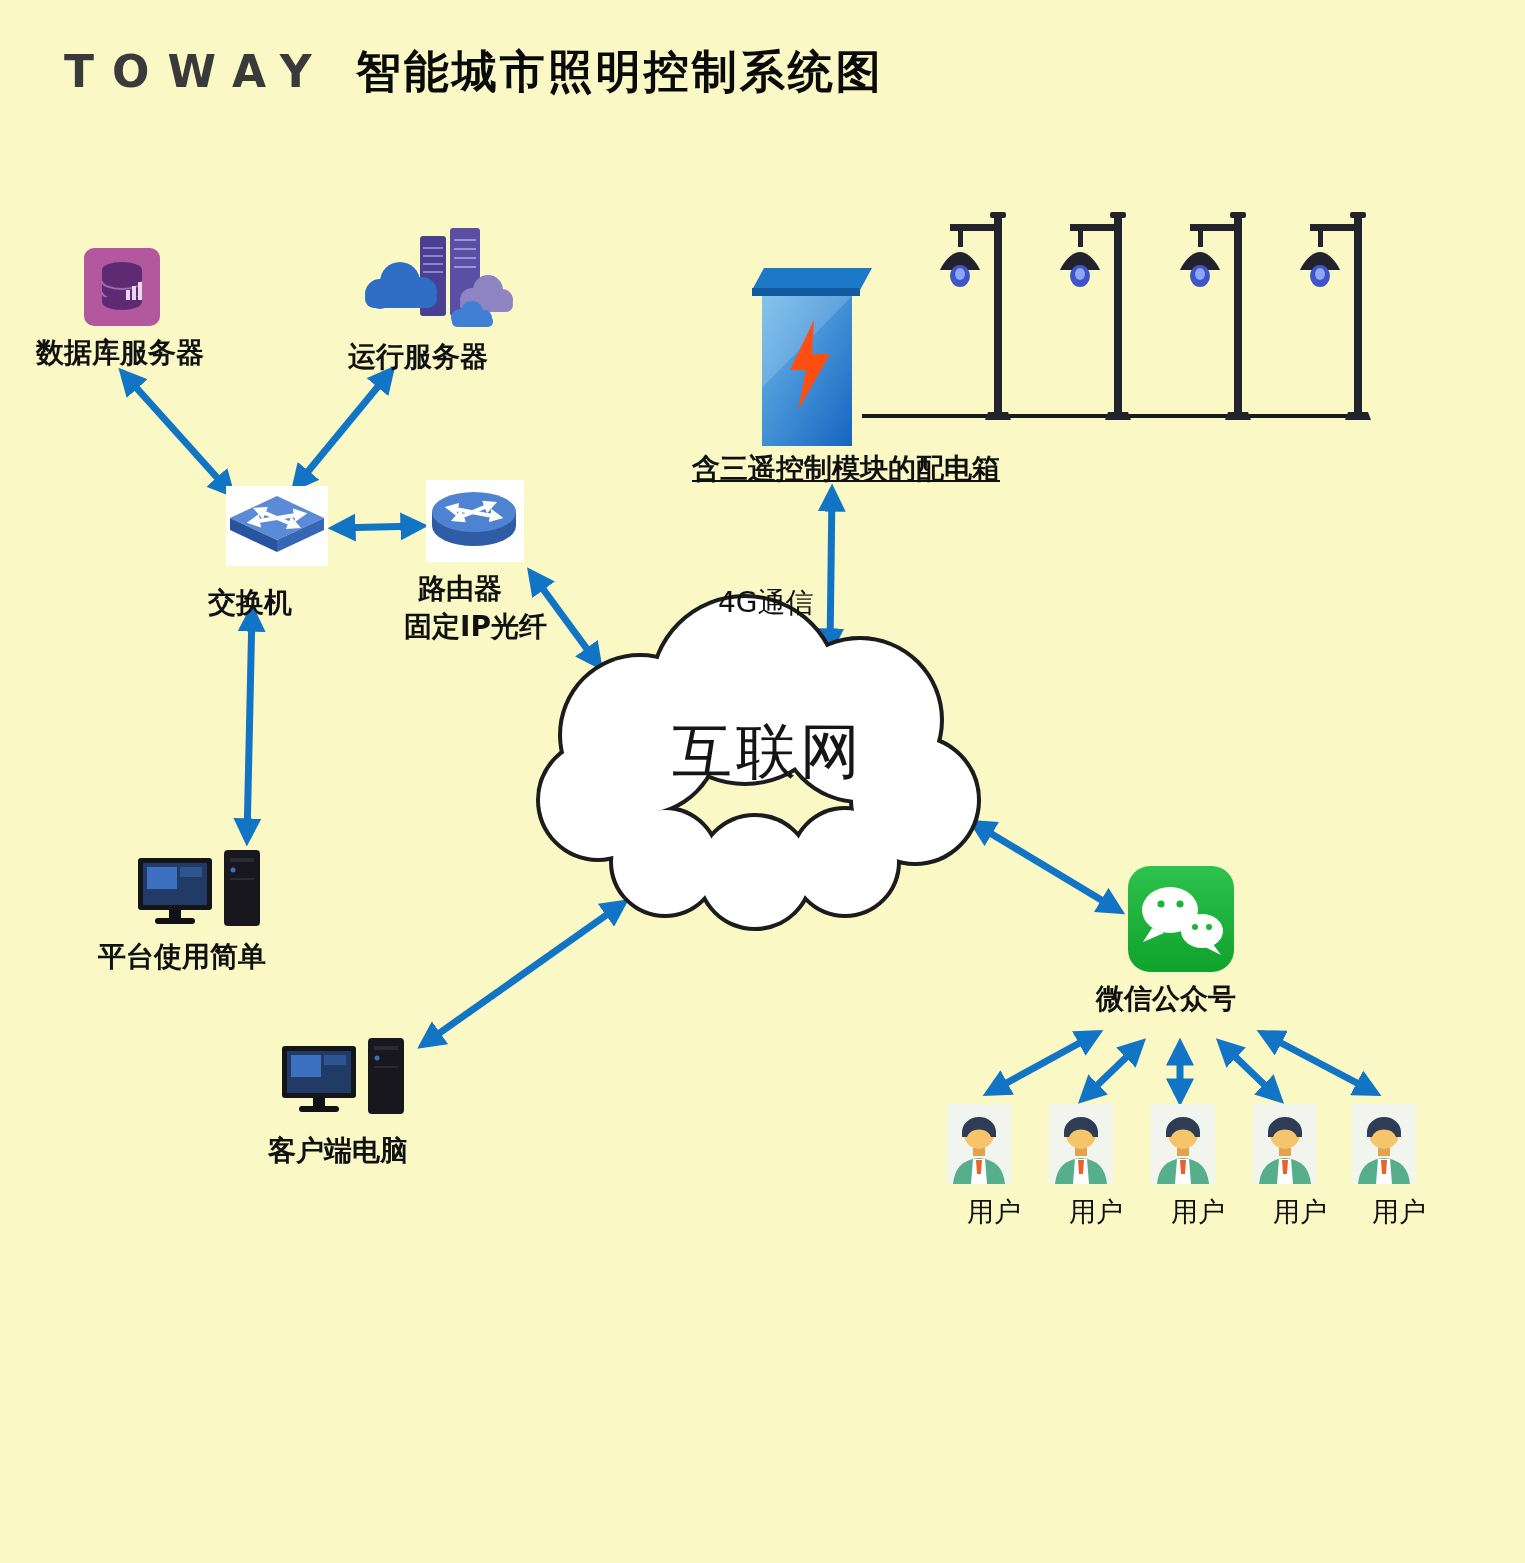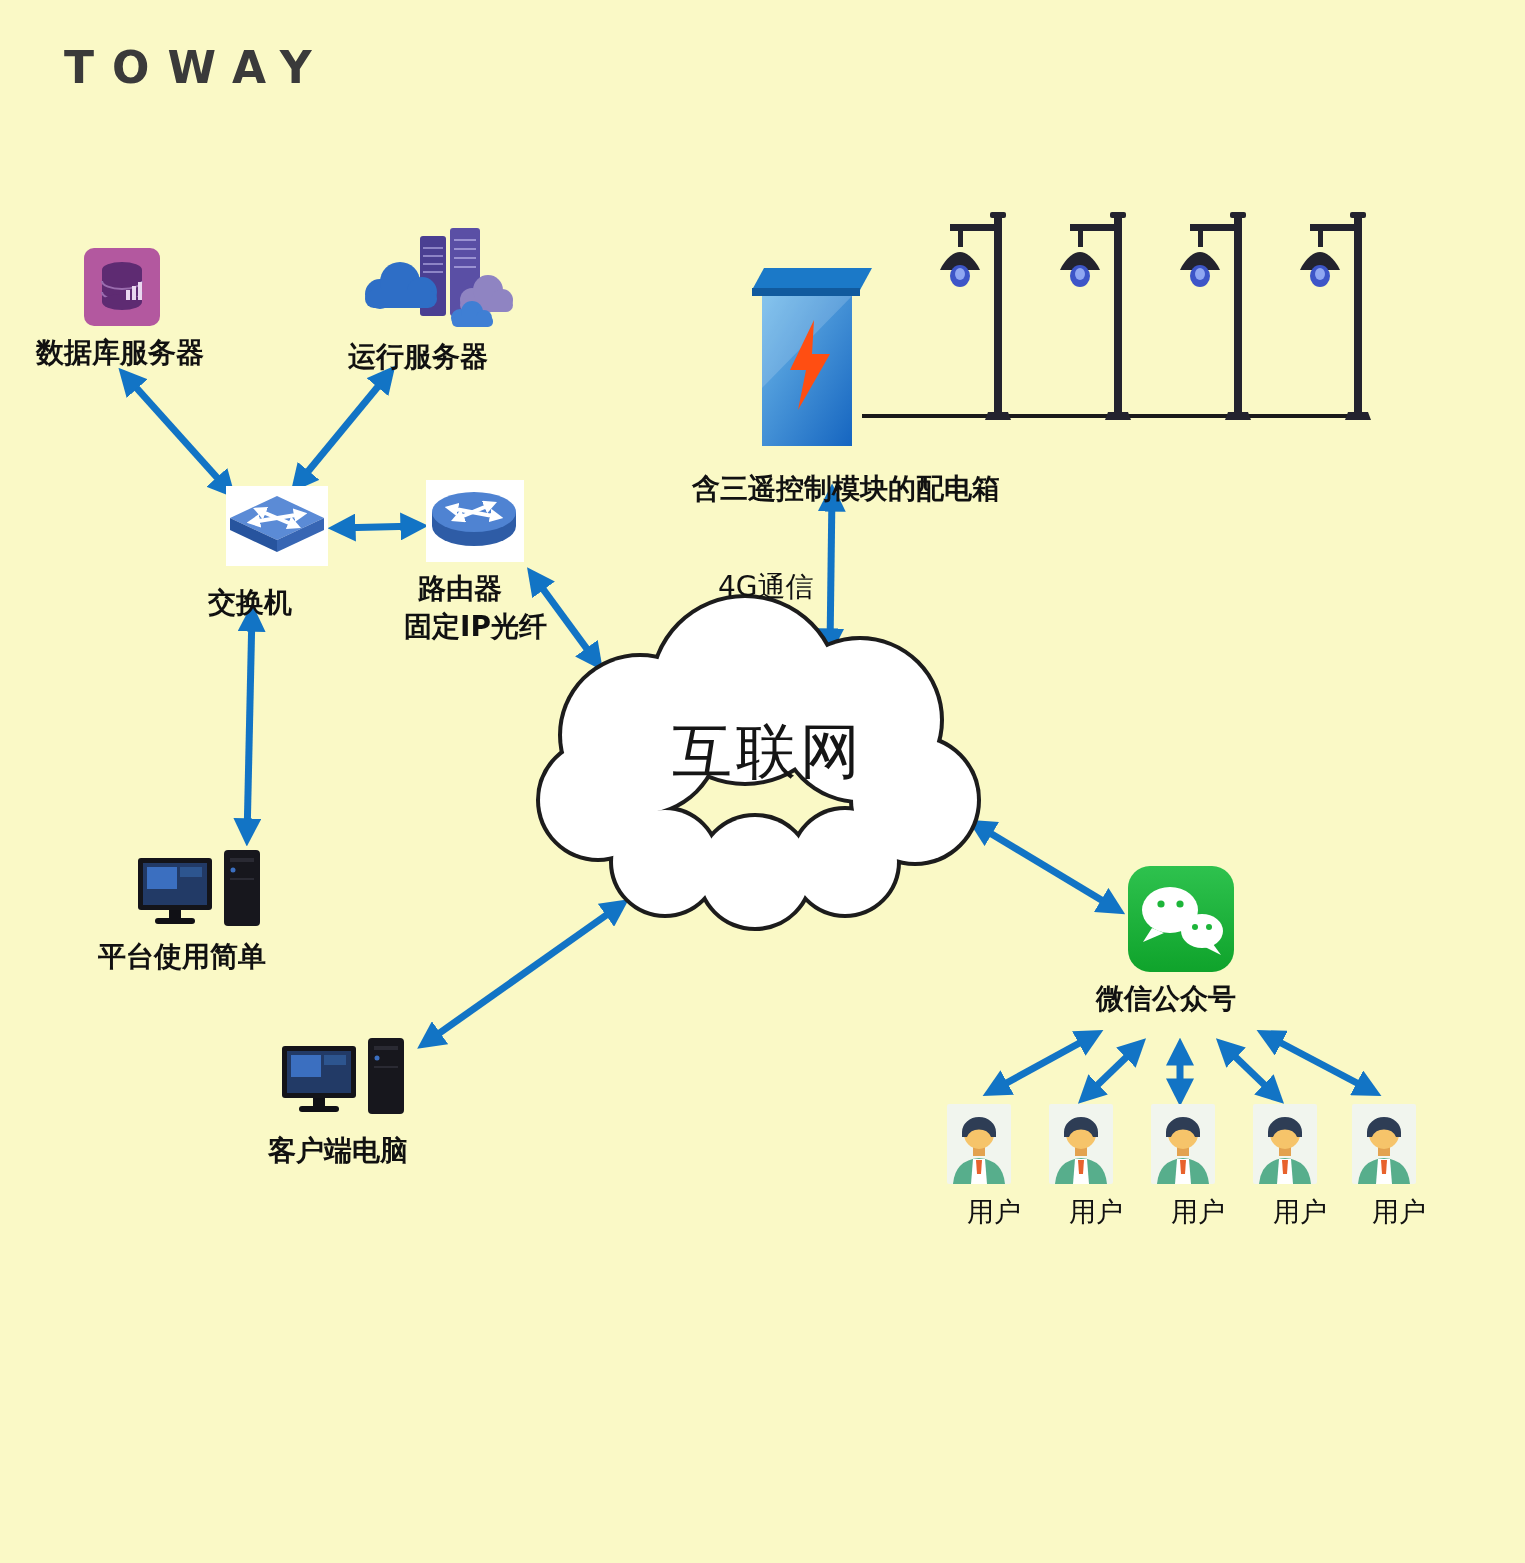--- a/index.html
+++ b/index.html
@@ -289,29 +289,30 @@
       <polygon points="26,55 38,55 40,80 24,80" fill="#ffffff"></polygon>
       <polygon points="29,56 35,56 34,70 30,70" fill="#E8622D"></polygon>
       <rect x="26" y="40" width="12" height="12" fill="#E3A24F"></rect>
       <circle cx="32" cy="30" r="15" fill="#F6C46A"></circle>
       <path d="M15 28 a17 15 0 0 1 34 0 v5 h-5 a13 12 0 0 0 -24 0 h-5 z" fill="#2E3D55"></path>
     </g>
   </svg>
 
   <div class="titlebar">
     <span class="logo">TOWAY</span>
+    <span class="main-title">智能城市照明控制系统图</span>
   </div>
 
   <div class="lbl" style="left:36px;top:336px;width:200px;">数据库服务器</div>
   <div class="lbl" style="left:348px;top:340px;width:180px;">运行服务器</div>
   <div class="lbl" style="left:208px;top:586px;width:140px;">交换机</div>
   <div class="lbl" style="left:418px;top:572px;width:130px;">路由器</div>
   <div class="lbl" style="left:404px;top:610px;width:160px;">固定IP光纤</div>
-  <div class="lbl" style="left:692px;top:472px;width:330px;">含三遥控制模块的配电箱</div>
-  <div class="lbl regular" style="left:718px;top:570px;width:120px;">4G通信</div>
+  <div class="lbl" style="left:692px;top:452px;width:330px;text-decoration:underline;">含三遥控制模块的配电箱</div>
+  <div class="lbl regular" style="left:718px;top:586px;width:120px;">4G通信</div>
   <div class="internet-text">互联网</div>
   <div class="lbl" style="left:98px;top:940px;width:230px;">平台使用简单</div>
   <div class="lbl" style="left:268px;top:1134px;width:180px;">客户端电脑</div>
   <div class="lbl" style="left:1096px;top:982px;width:180px;">微信公众号</div>
 
   <div class="user-label" style="left:943px;">用户</div>
   <div class="user-label" style="left:1045px;">用户</div>
   <div class="user-label" style="left:1147px;">用户</div>
   <div class="user-label" style="left:1249px;">用户</div>
   <div class="user-label" style="left:1348px;">用户</div>

